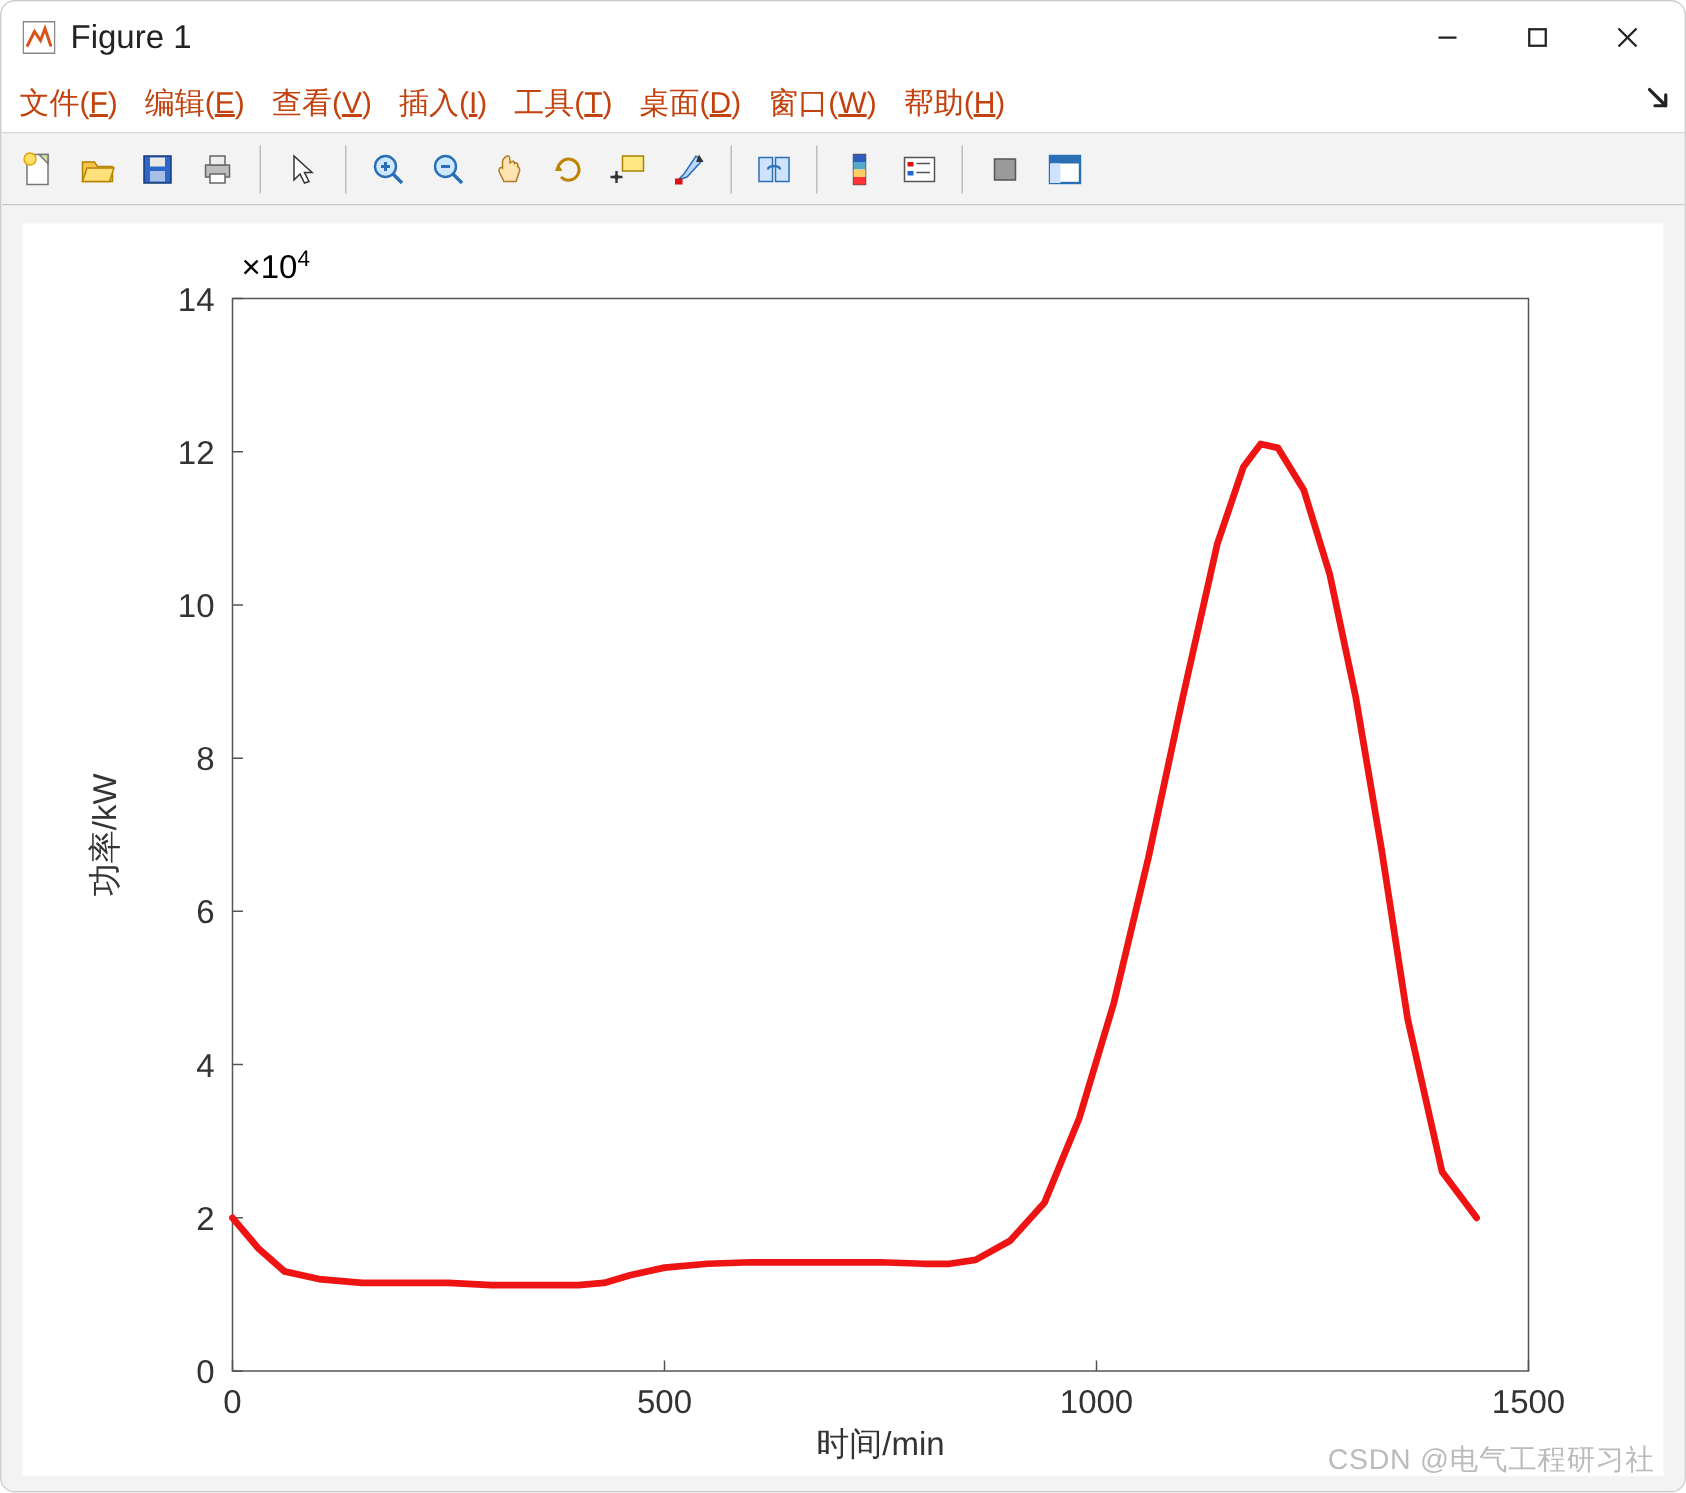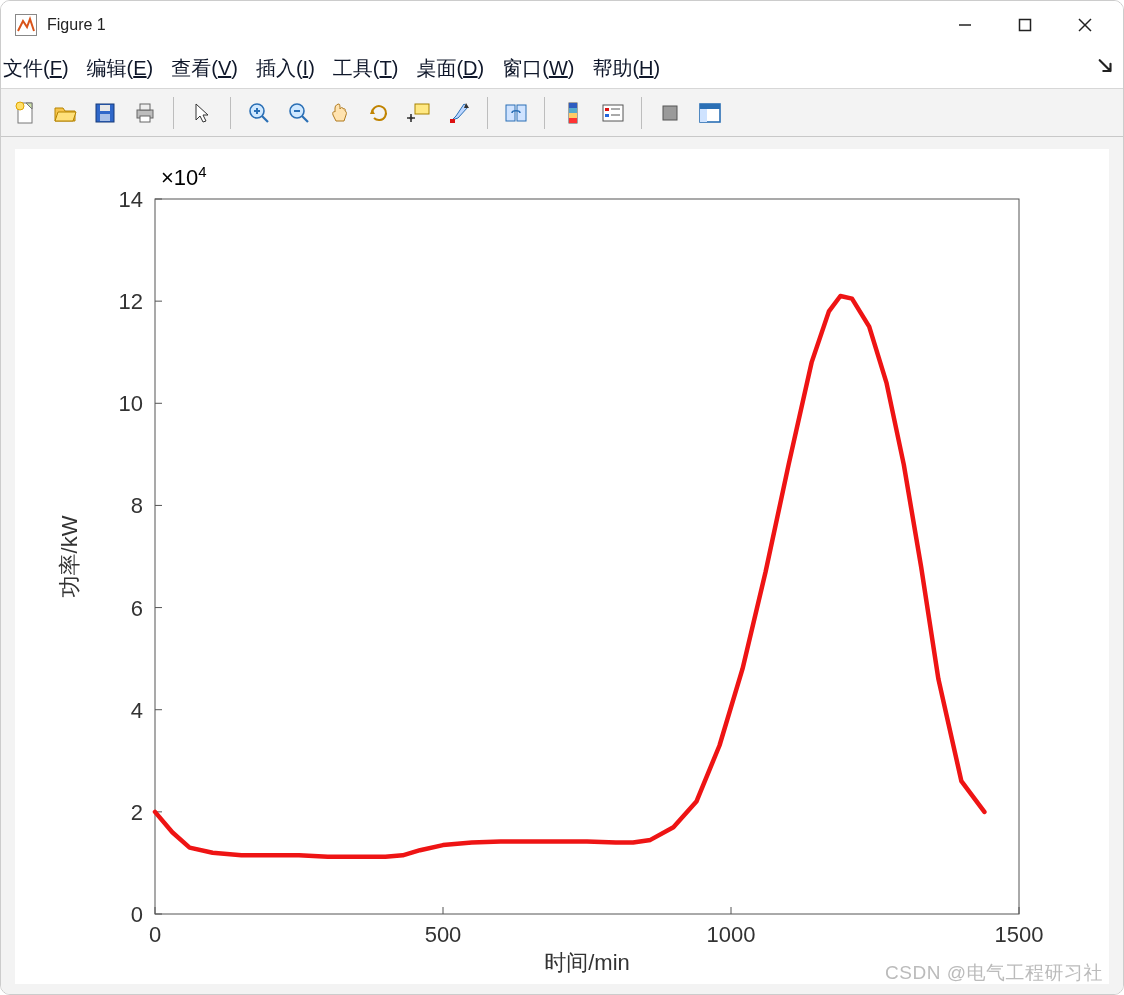--- a/index.html
+++ b/index.html
@@ -21,42 +21,42 @@
     height: 48px;
     padding: 0 8px 0 14px;
     background: #fff;
   }
   .titlebar .app-icon {
     width: 22px; height: 22px;
     margin-right: 10px;
     display: inline-flex; align-items:center; justify-content:center;
   }
   .titlebar .title {
-    font-size: 16px;
+    font-size: 22px;
     color: #222;
     flex: 0 0 auto;
   }
   .titlebar .spacer { flex: 1; }
   .winbtn {
     width: 60px; height: 40px;
     display: inline-flex; align-items:center; justify-content:center;
     color: #222;
     cursor: default;
   }
   .winbtn svg { display:block; }
   
   .menubar {
     position: relative;
     display: flex;
     align-items: center;
     gap: 18px;
-    padding: 0 2px;
+    padding: 0 12px;
     height: 40px;
     font-size: 20px;
-    color: #0f172a;
+    color: #c2410c;
     background: #fff;
     border-bottom: 1px solid #d7d7d7;
   }
   .menubar .menu-item { cursor: default; }
   .menubar .menu-item u { text-decoration: underline; }
   .menubar .dock-arrow {
     position: absolute; right: 8px; top: 50%; transform: translateY(-50%);
     color: #222;
   }
   

